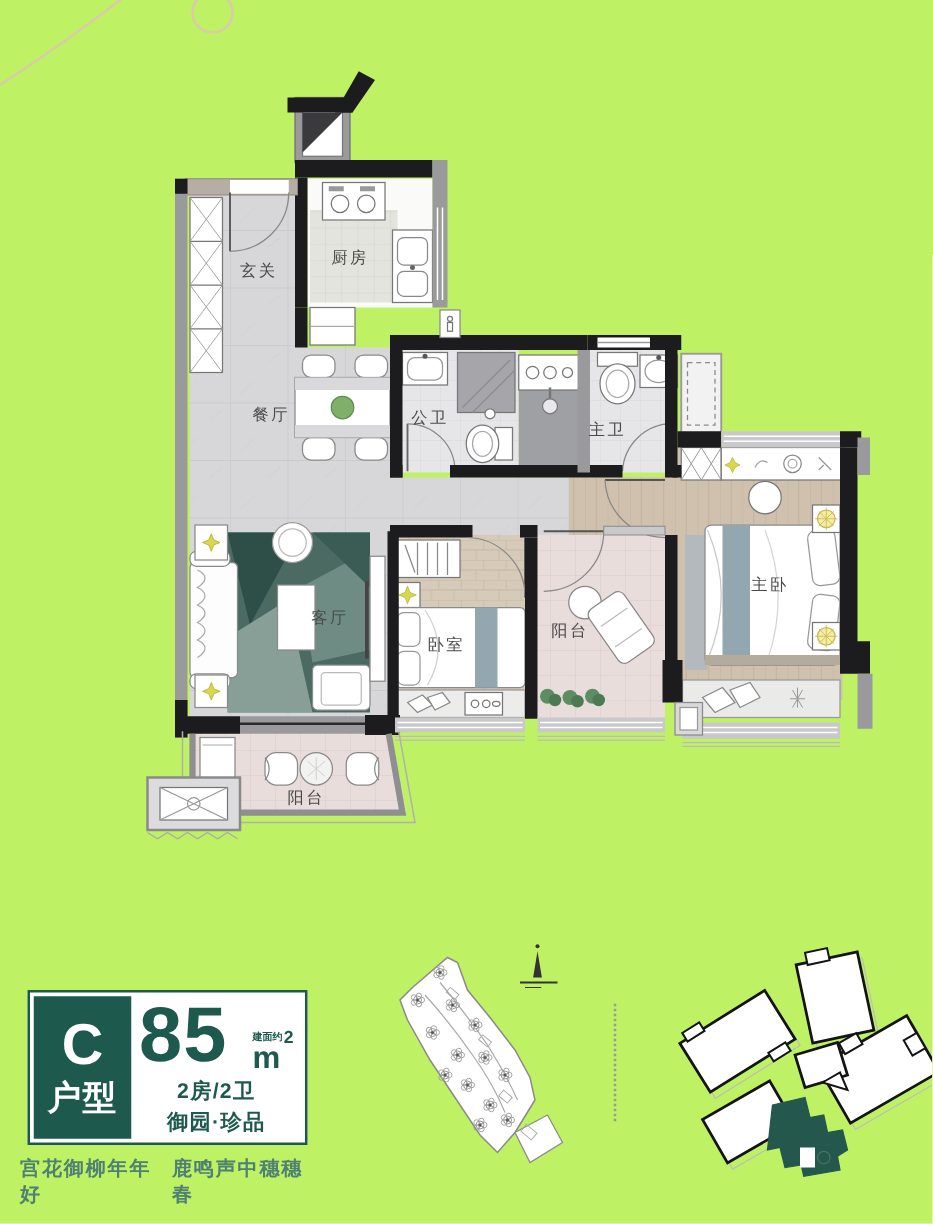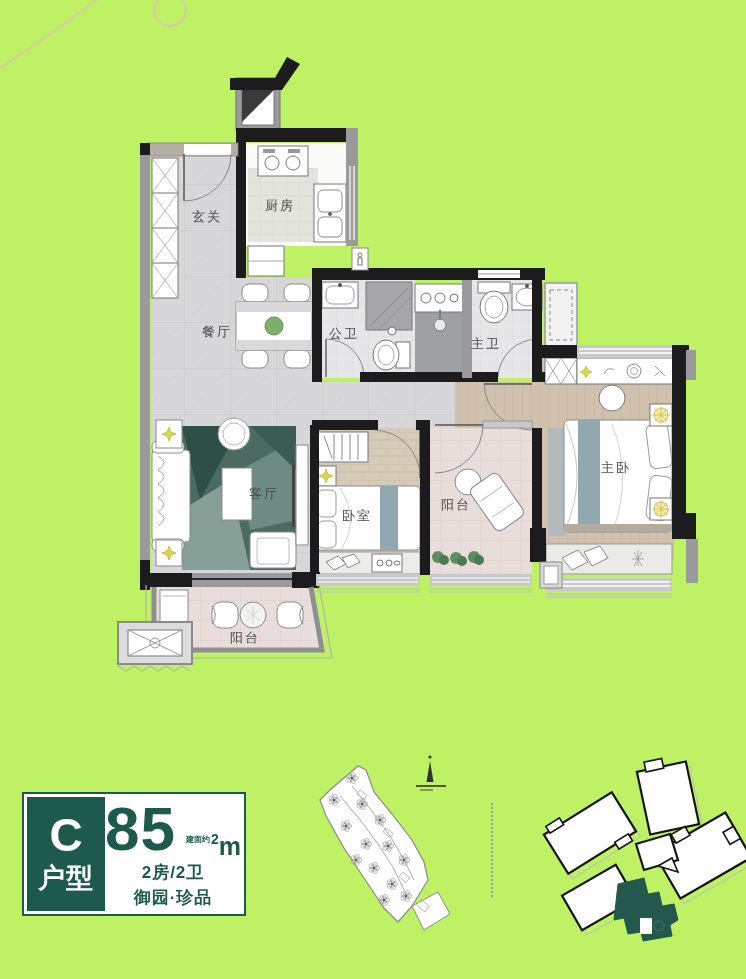--- a/index.html
+++ b/index.html
@@ -12,21 +12,21 @@
   .badge{position:absolute;left:22px;top:792px;width:214px;height:114px;
          border:2px solid #1d594d;background:#fff;display:flex;padding:3px;box-sizing:content-box;}
   .badge-left{width:78px;background:#1d594d;color:#fff;display:flex;flex-direction:column;
          align-items:center;justify-content:center;}
   .type-letter{font-size:46px;font-weight:bold;line-height:1;}
   .type-label{font-size:27px;font-weight:bold;margin-top:2px;letter-spacing:1px;}
   .badge-right{flex:1;display:flex;flex-direction:column;align-items:center;justify-content:center;
          color:#1d594d;}
   .area-row{display:flex;align-items:flex-end;line-height:1;}
   .area-num{font-size:62px;font-weight:bold;letter-spacing:1px;}
-  .unit-col{display:inline-flex;flex-direction:row;align-items:flex-start;margin-left:10px;margin-bottom:4px;justify-content:center;}
+  .unit-col{display:inline-flex;flex-direction:column;align-items:flex-start;margin-left:20px;margin-bottom:4px;justify-content:center;}
   .unit-top{display:flex;align-items:flex-start;line-height:1;}
   .area-note{font-size:8px;font-weight:bold;letter-spacing:0px;}
   .area-sup{font-size:14px;font-weight:bold;margin-left:1px;margin-top:-4px;}
   .area-m{font-size:25px;font-weight:bold;line-height:0.8;}
   .badge-line1,.badge-line2{font-size:17px;font-weight:bold;line-height:1.5;letter-spacing:1px;}
   
   .slogan{position:absolute;left:16px;top:925px;width:230px;display:flex;justify-content:center;
           gap:13px;color:#4e8173;font-size:16px;font-weight:bold;letter-spacing:1.5px;}
   
   .dotted-sep{position:absolute;left:491px;top:803px;height:94px;width:0;
@@ -423,20 +423,24 @@
           <span class="area-sup">2</span>
         </span>
         <span class="area-m">m</span>
       </span>
     </div>
     <div class="badge-line1">2房/2卫</div>
     <div class="badge-line2">御园·珍品</div>
   </div>
 </div>
 
+<div class="slogan">
+  <span>宫花御柳年年好</span>
+  <span>鹿鸣声中穗穗春</span>
+</div>
 
 <div class="dotted-sep"></div>
 
 <svg class="siteplan-svg" width="175" height="195" viewBox="0 0 175 195">
   <defs>
     <g id="tree">
       <circle r="3.2" fill="#fff" stroke="#999" stroke-width="0.8"></circle>
       <circle cx="3.4" cy="0" r="2.2" fill="none" stroke="#999" stroke-width="0.7"></circle>
       <circle cx="1.05" cy="3.23" r="2.2" fill="none" stroke="#999" stroke-width="0.7"></circle>
       <circle cx="-2.75" cy="2.0" r="2.2" fill="none" stroke="#999" stroke-width="0.7"></circle>

